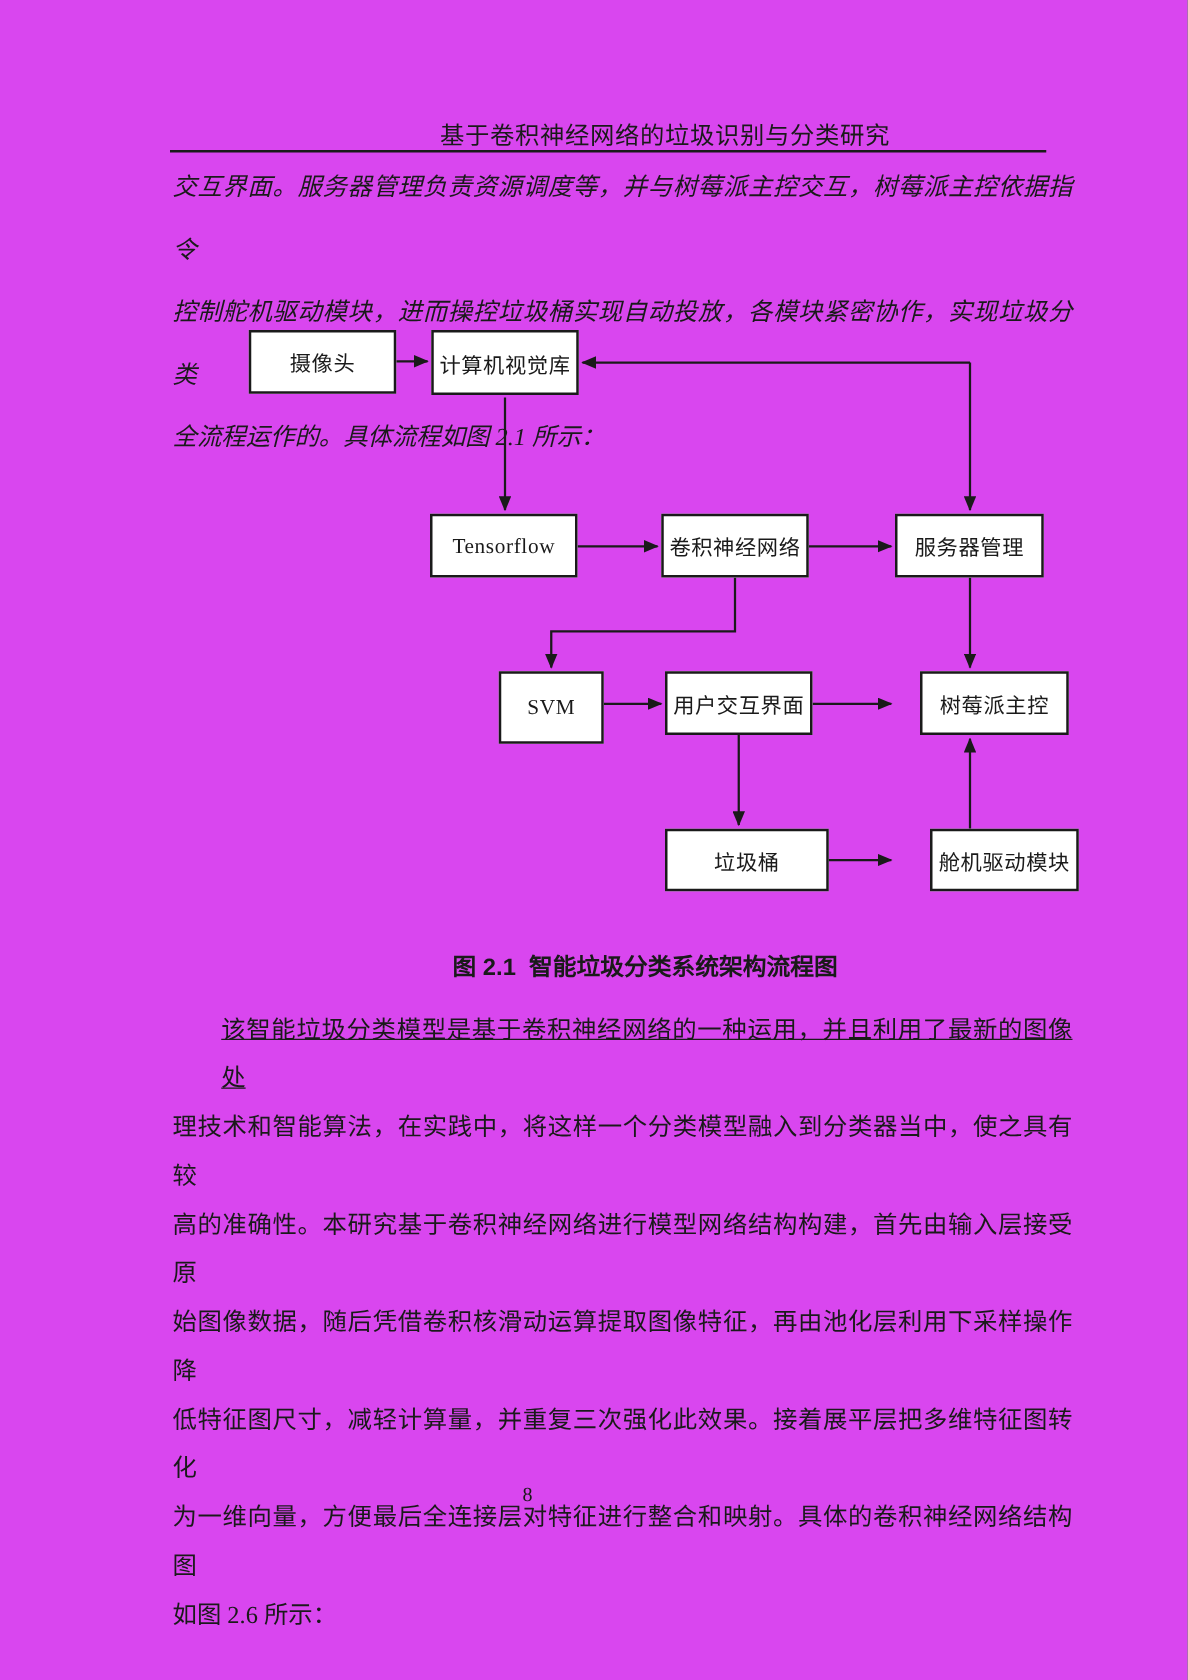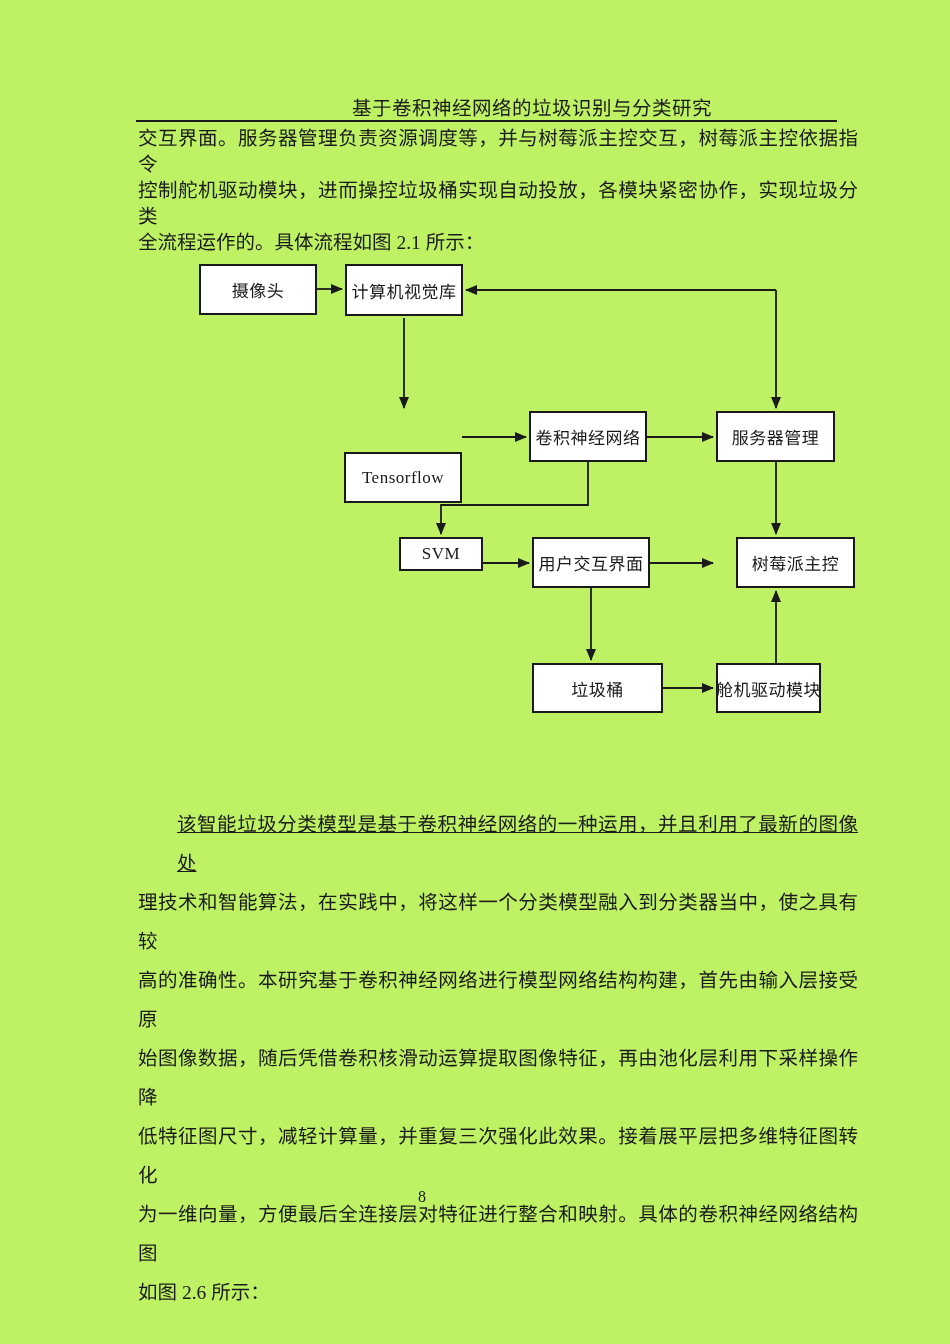--- a/index.html
+++ b/index.html
@@ -1,21 +1,21 @@
 <!DOCTYPE html>
 <html lang="zh-CN"><head>
 <meta charset="utf-8">
 <style>
   html, body { margin: 0; padding: 0; background: #888; }
   .page {
     position: relative;
     width: 950px;
     height: 1344px;
     margin: 0 auto;
-    background: #bef264;
+    background: #d946ef;
     font-family: "Liberation Serif", "DejaVu Serif", serif;
     color: #1a1a1a;
     overflow: hidden;
   }
 
   
   .header-title {
     position: absolute;
     left: 352px;
     top: 92px;
@@ -33,21 +33,21 @@
   }
 
   
   .para {
     position: absolute;
     left: 138px;
     width: 720px;
     font-size: 19.5px;
   }
   .para-1 { top: 126px; }
-  .para-1 .line { line-height: 26px; }
+  .para-1 .line { line-height: 50px; font-style: italic; }
   .para-2 { top: 805px; }
   .para-2 .line { line-height: 39px; }
   .line { white-space: pre; }
   .line.fill {
     white-space: normal;
     text-align: justify;
     text-align-last: justify;
   }
   .line.indent { padding-left: 39px; text-decoration: underline; }
 
@@ -67,28 +67,28 @@
     background: #ffffff;
     display: flex;
     align-items: center;
     justify-content: center;
     font-size: 17px;
     letter-spacing: 0.5px;
     white-space: nowrap;
   }
   .node-camera     { left: 199px; top: 14px;  width: 118px; height: 51px; }
   .node-cvlib      { left: 345px; top: 14px;  width: 118px; height: 52px; }
-  .node-tensorflow { left: 344px; top: 161px; width: 118px; height: 51px; margin-top: 41px; }
+  .node-tensorflow { left: 344px; top: 161px; width: 118px; height: 51px; }
   .node-cnn        { left: 529px; top: 161px; width: 118px; height: 51px; }
   .node-server     { left: 716px; top: 161px; width: 119px; height: 51px; }
-  .node-svm        { left: 399px; top: 287px; width: 84px;  height: 34px; }
+  .node-svm        { left: 399px; top: 287px; width: 84px;  height: 58px; }
   .node-ui         { left: 532px; top: 287px; width: 118px; height: 51px; }
   .node-raspi      { left: 736px; top: 287px; width: 119px; height: 51px; }
   .node-bin        { left: 532px; top: 413px; width: 131px; height: 50px; }
-  .node-servo      { left: 716px; top: 413px; width: 105px; height: 50px; }
+  .node-servo      { left: 744px; top: 413px; width: 119px; height: 50px; }
 
   
   .figure-caption {
     position: absolute;
     left: 362px;
     top: 758px;
     font-family: "Liberation Sans", "DejaVu Sans", sans-serif;
     font-weight: 700;
     font-size: 19px;
     white-space: pre;
@@ -145,20 +145,21 @@
     <div class="node node-tensorflow">Tensorflow</div>
     <div class="node node-cnn">卷积神经网络</div>
     <div class="node node-server">服务器管理</div>
     <div class="node node-svm">SVM</div>
     <div class="node node-ui">用户交互界面</div>
     <div class="node node-raspi">树莓派主控</div>
     <div class="node node-bin">垃圾桶</div>
     <div class="node node-servo">舱机驱动模块</div>
   </div>
 
+  <div class="figure-caption">图 2.1  智能垃圾分类系统架构流程图</div>
 
   <div class="para para-2">
     <div class="line fill indent">该智能垃圾分类模型是基于卷积神经网络的一种运用，并且利用了最新的图像处</div>
     <div class="line fill">理技术和智能算法，在实践中，将这样一个分类模型融入到分类器当中，使之具有较</div>
     <div class="line fill">高的准确性。本研究基于卷积神经网络进行模型网络结构构建，首先由输入层接受原</div>
     <div class="line fill">始图像数据，随后凭借卷积核滑动运算提取图像特征，再由池化层利用下采样操作降</div>
     <div class="line fill">低特征图尺寸，减轻计算量，并重复三次强化此效果。接着展平层把多维特征图转化</div>
     <div class="line fill">为一维向量，方便最后全连接层对特征进行整合和映射。具体的卷积神经网络结构图</div>
     <div class="line">如图 2.6 所示：</div>
   </div>

